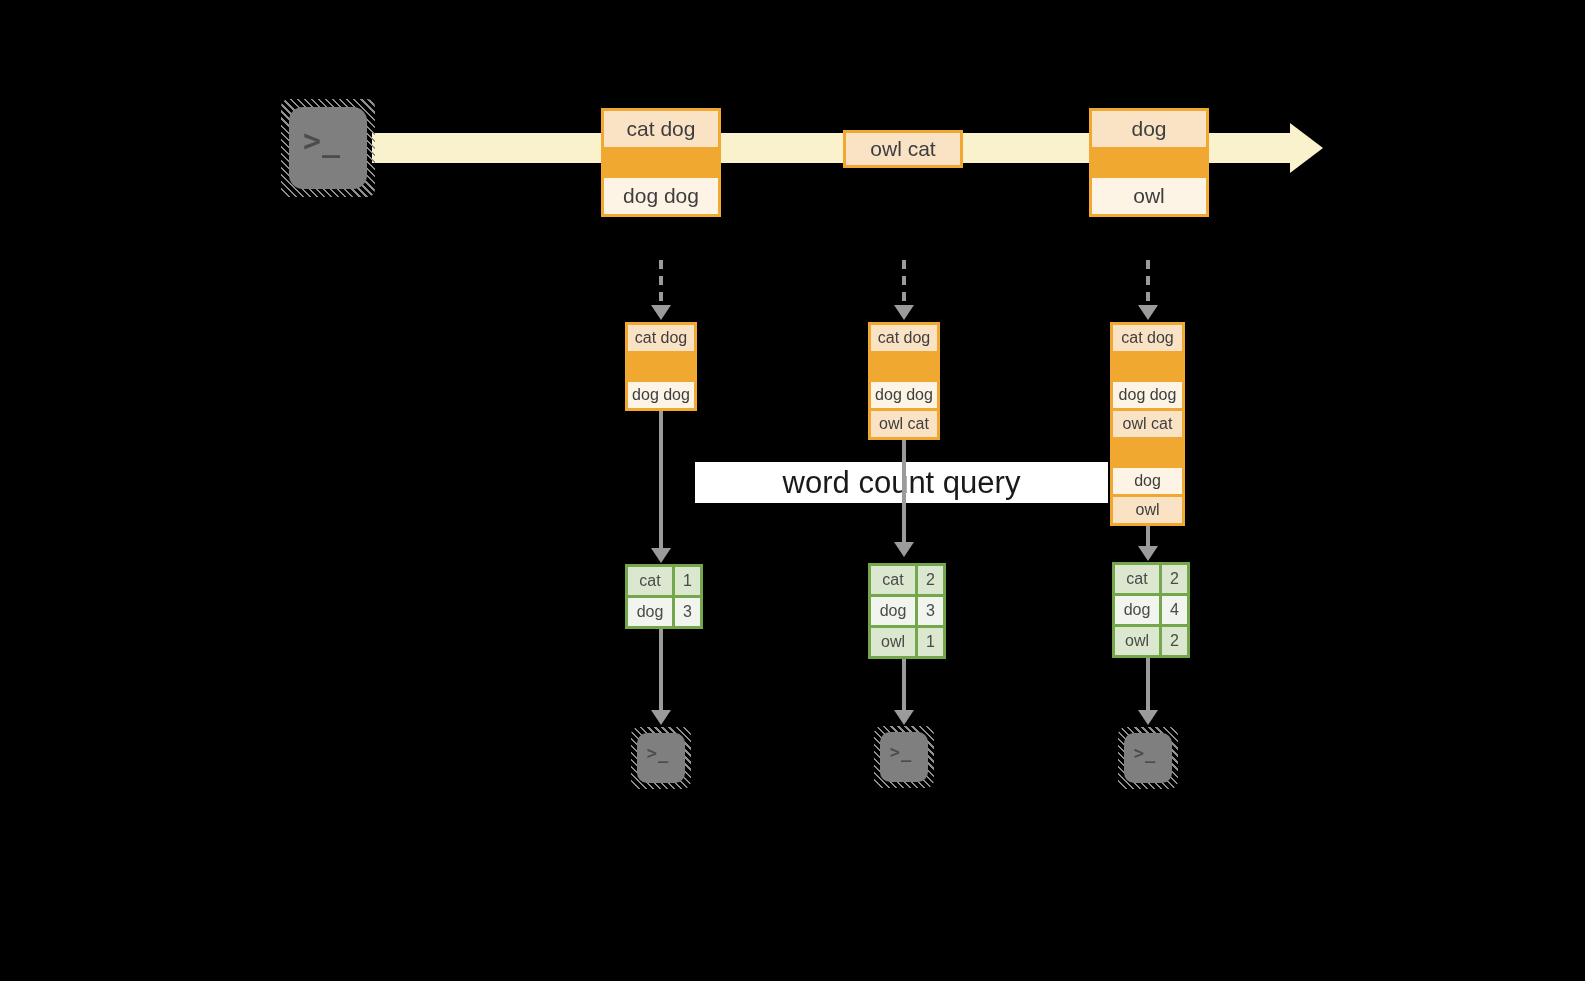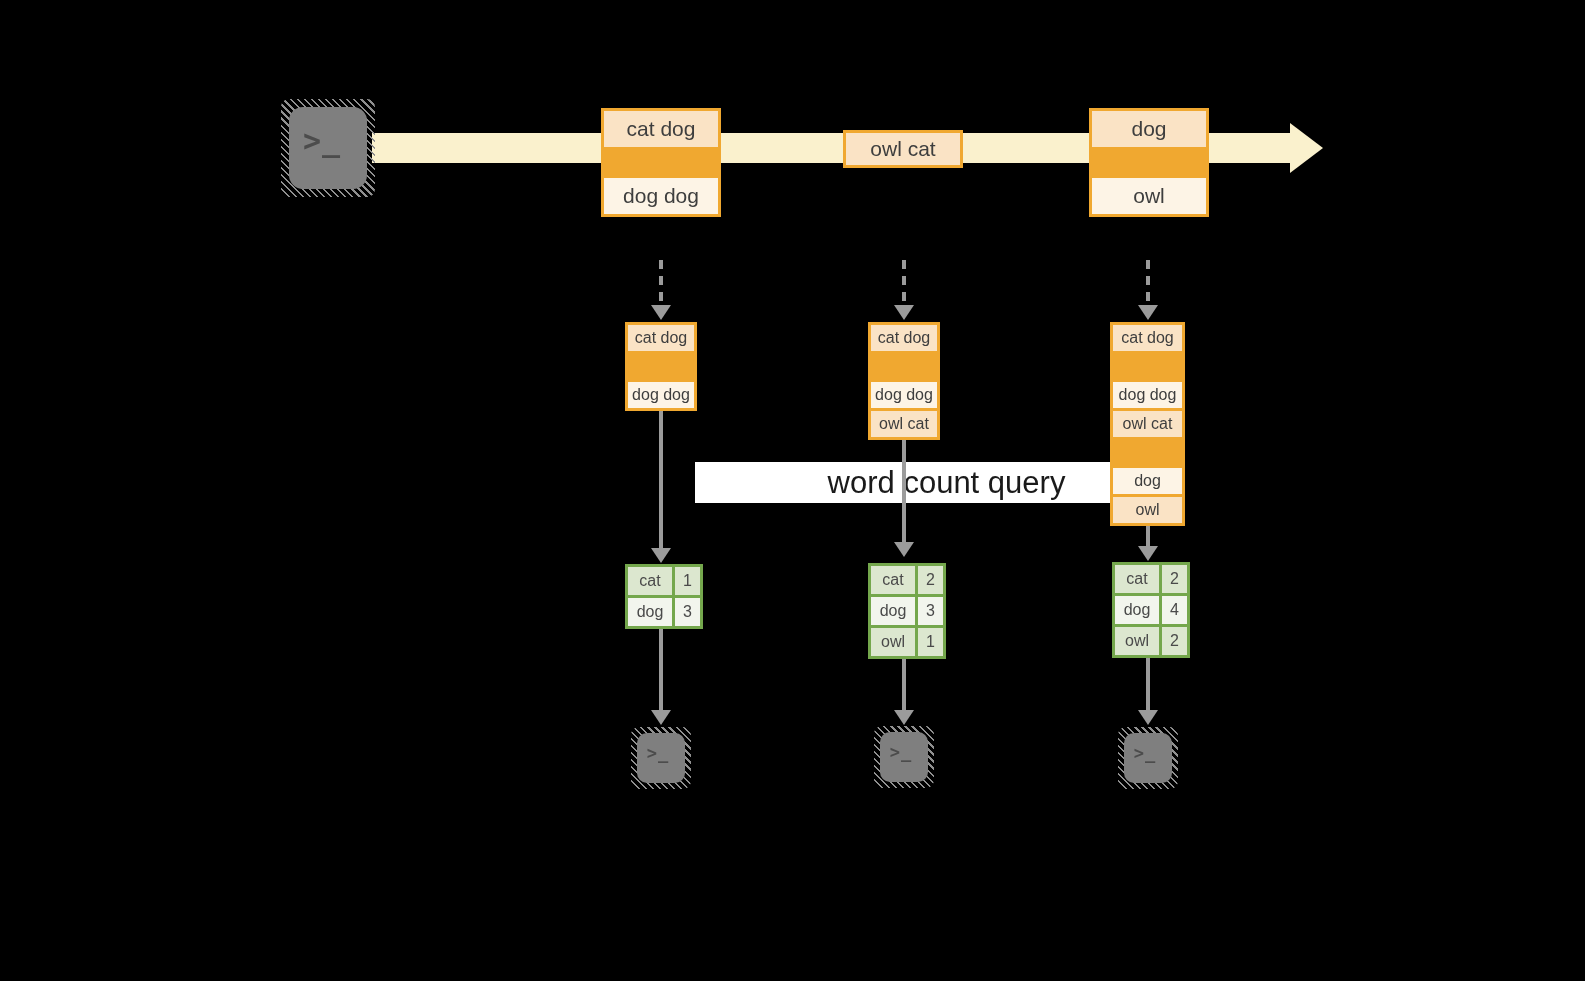--- a/index.html
+++ b/index.html
@@ -61,21 +61,21 @@
   .solidline{position:absolute;width:4px;background:#9b9b9b;z-index:2;}
   .ahead{
     position:absolute;width:0;height:0;z-index:2;
     border-left:10px solid transparent;border-right:10px solid transparent;
     border-top:15px solid #9b9b9b;
   }
   
   .qlabel{
     position:absolute;left:695px;top:462px;width:413px;height:41px;background:#ffffff;
     display:flex;align-items:center;justify-content:center;
-    color:#1a1a1a;font-size:31px;z-index:1;padding-left:45px;
+    color:#1a1a1a;font-size:31px;z-index:1;
   }
   
   .gtable{
     position:absolute;background:#74a74c;padding:3px;display:grid;gap:3px;z-index:3;
   }
   .gt2{grid-template-columns:44px 25px;grid-auto-rows:28px;}
   .gcell{
     display:flex;align-items:center;justify-content:center;
     color:#4a4a4a;font-size:16px;
   }

